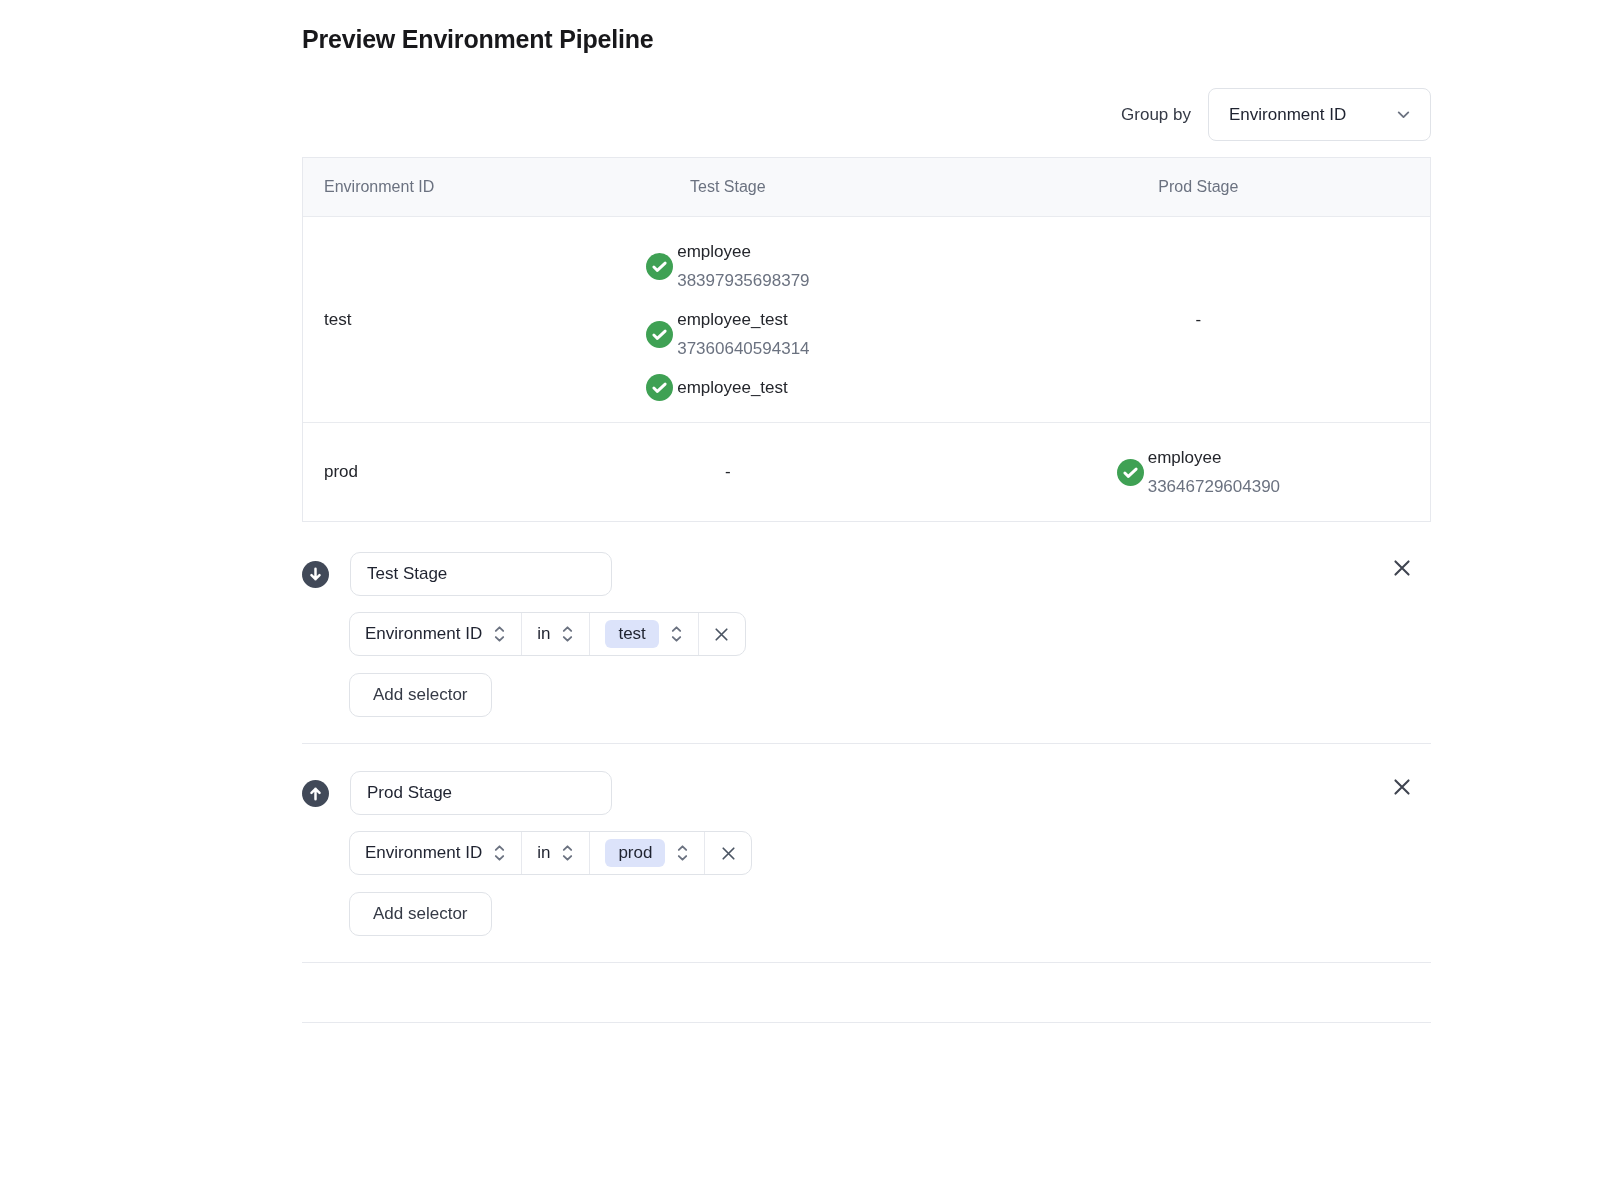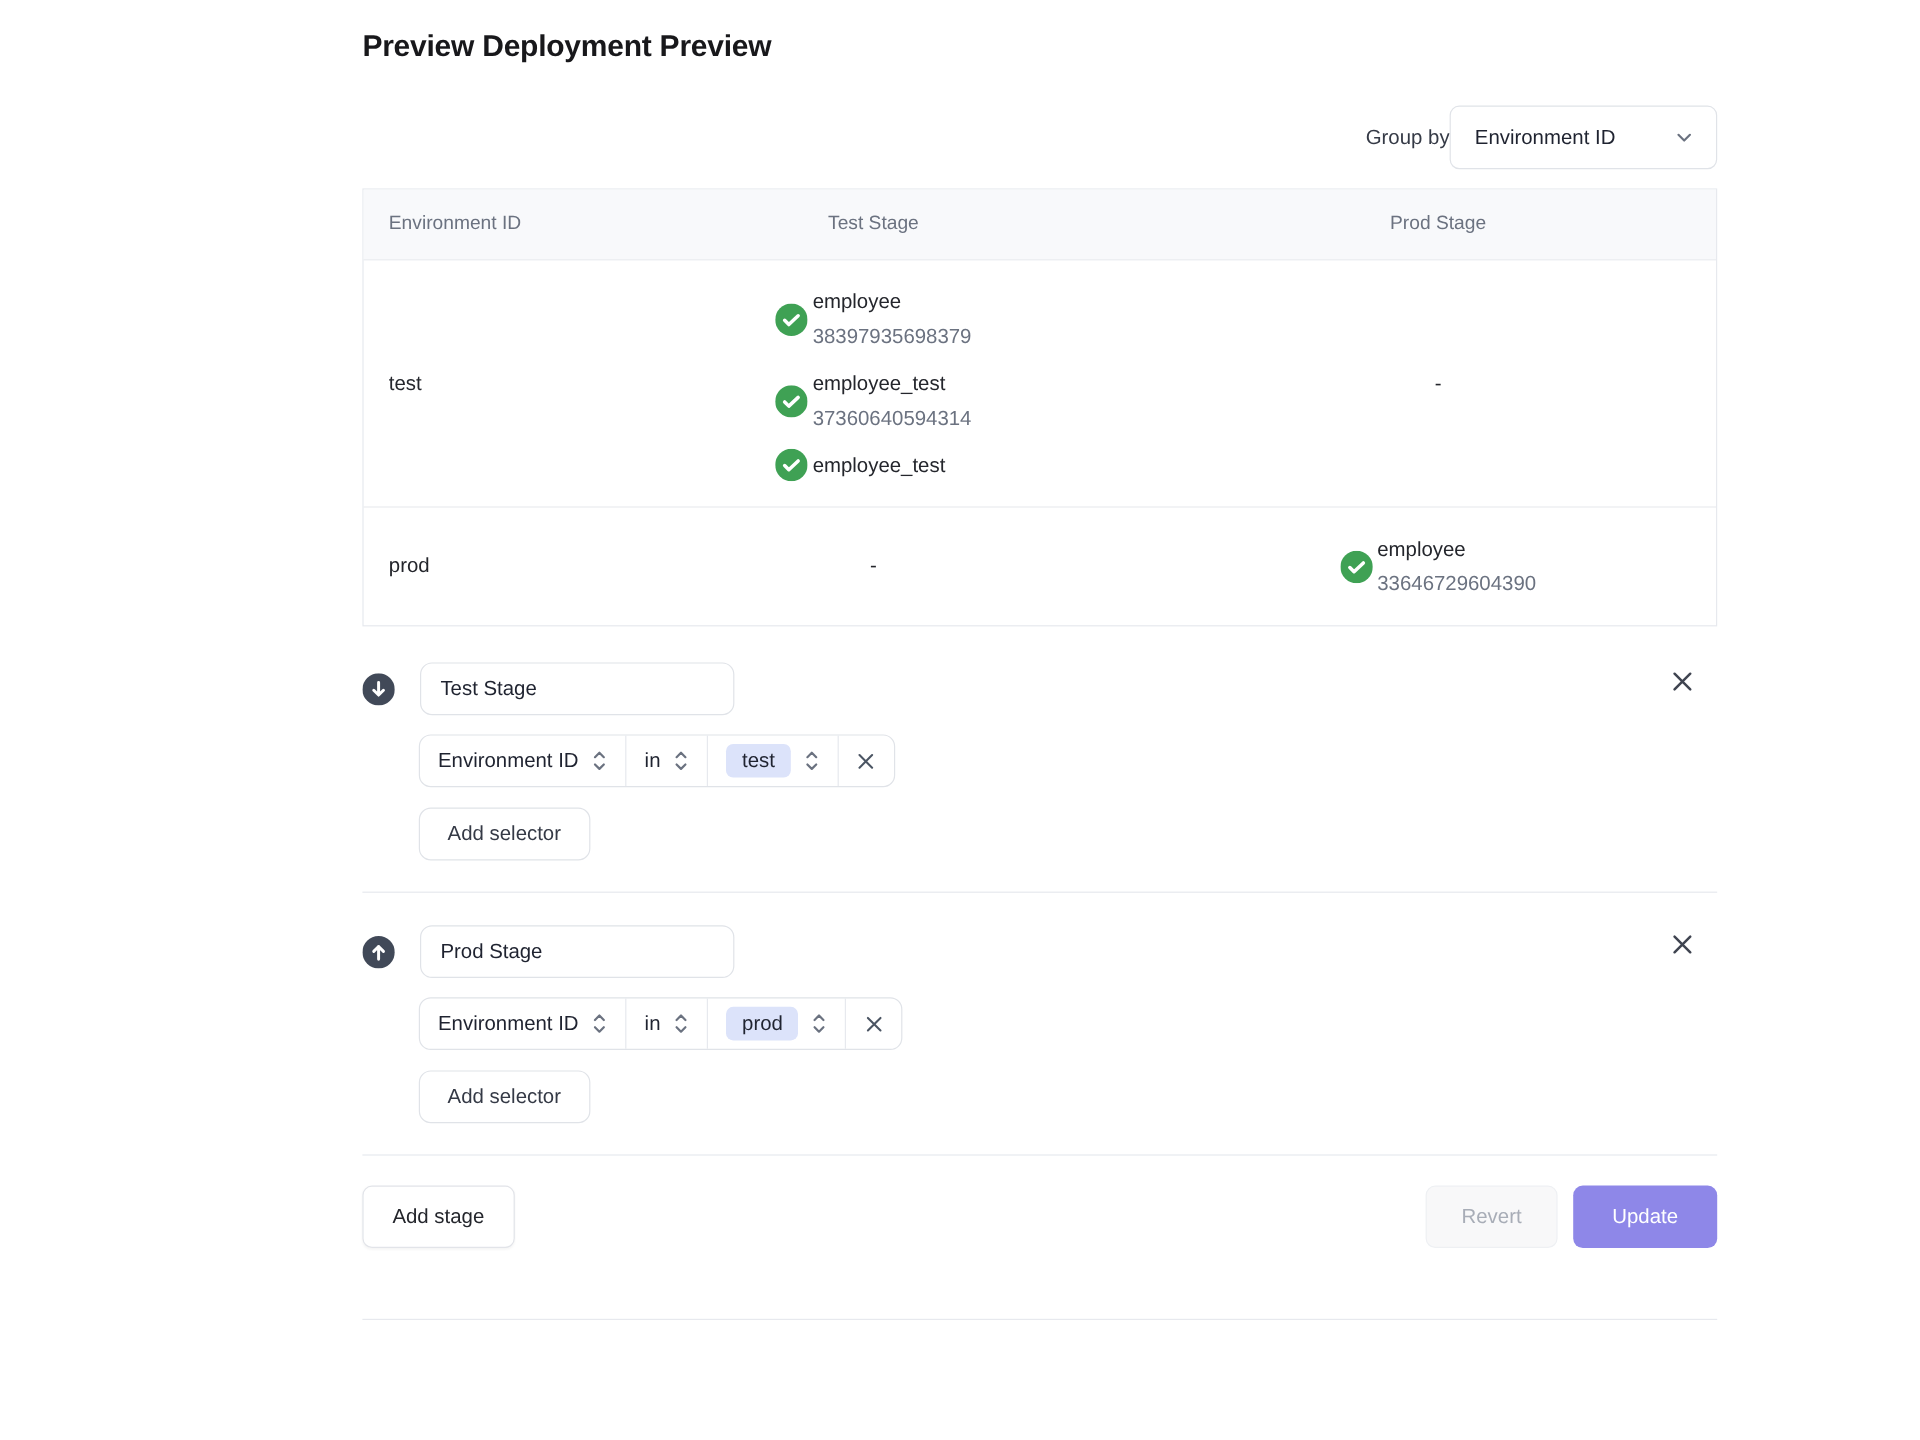--- a/index.html
+++ b/index.html
@@ -8,21 +8,21 @@
     width: 1600px; height: 1200px;
     font-family: "Liberation Sans", sans-serif;
     color: #1f2330;
     overflow: hidden;
   }
   .container { width: 1129px; margin-left: 302px; padding-top: 25px; }
 
   .page-title { font-size: 25px; font-weight: 700; color: #18181b; letter-spacing: -0.2px; }
 
   
-  .controls { display: flex; justify-content: flex-end; align-items: center; gap: 0; margin-top: 34px; }
+  .controls { display: flex; justify-content: flex-end; align-items: center; gap: 17px; margin-top: 34px; }
   .group-by-label { font-size: 17px; color: #353a46; }
   .dropdown {
     width: 223px; height: 53px; border: 1px solid #e0e3e8; border-radius: 8px;
     display: flex; align-items: center; justify-content: space-between;
     padding: 0 18px 0 20px; font-size: 17px; color: #1f2330; background: #fff; cursor: pointer;
   }
   .search-box {
     width: 353px; height: 53px; border: 1px solid #e0e3e8; border-radius: 8px;
     display: flex; align-items: center; gap: 11px; padding: 0 16px; background: #fff;
   }
@@ -97,21 +97,21 @@
     border: none; border-radius: 8px; cursor: pointer; font-weight: 400;
     font-family: "Liberation Sans", sans-serif;
   }
   .bottom-divider { border: none; border-top: 1px solid #e7e9ee; margin-top: 59px; }
 </style>
 </head>
 <body>
 
 <div class="container">
 
-  <h1 class="page-title">Preview Deployment Preview</h1>
+  <h1 class="page-title">Preview Environment Pipeline</h1>
 
   <div class="controls">
     <span class="group-by-label">Group by</span>
     <div class="dropdown">
       <span>Environment ID</span>
       <span style="display:flex;">
         <svg width="17" height="17" viewBox="0 0 16 16">
             <path d="M3.5 6l4.5 4.5L12.5 6" stroke="#6b7280" stroke-width="1.7" fill="none" stroke-linecap="round" stroke-linejoin="round"></path>
           </svg>
       </span>
@@ -310,23 +310,16 @@
         </button>
       </div>
     </div>
     <div>
       <button class="add-selector">Add selector</button>
     </div>
   </div>
 
   <hr class="divider">
 
-  <div class="footer-row">
-    <button class="add-stage">Add stage</button>
-    <div class="footer-right">
-      <button class="revert-btn">Revert</button>
-      <button class="update-btn">Update</button>
-    </div>
-  </div>
 
   <hr class="bottom-divider">
 
 </div>
 
 </body></html>

